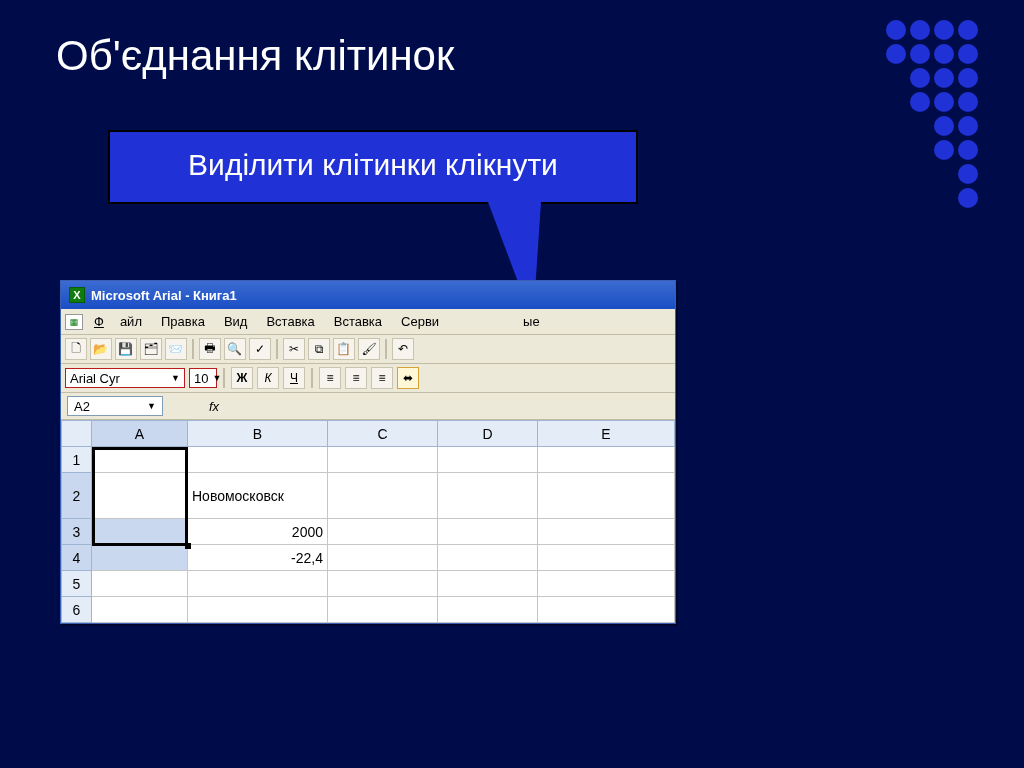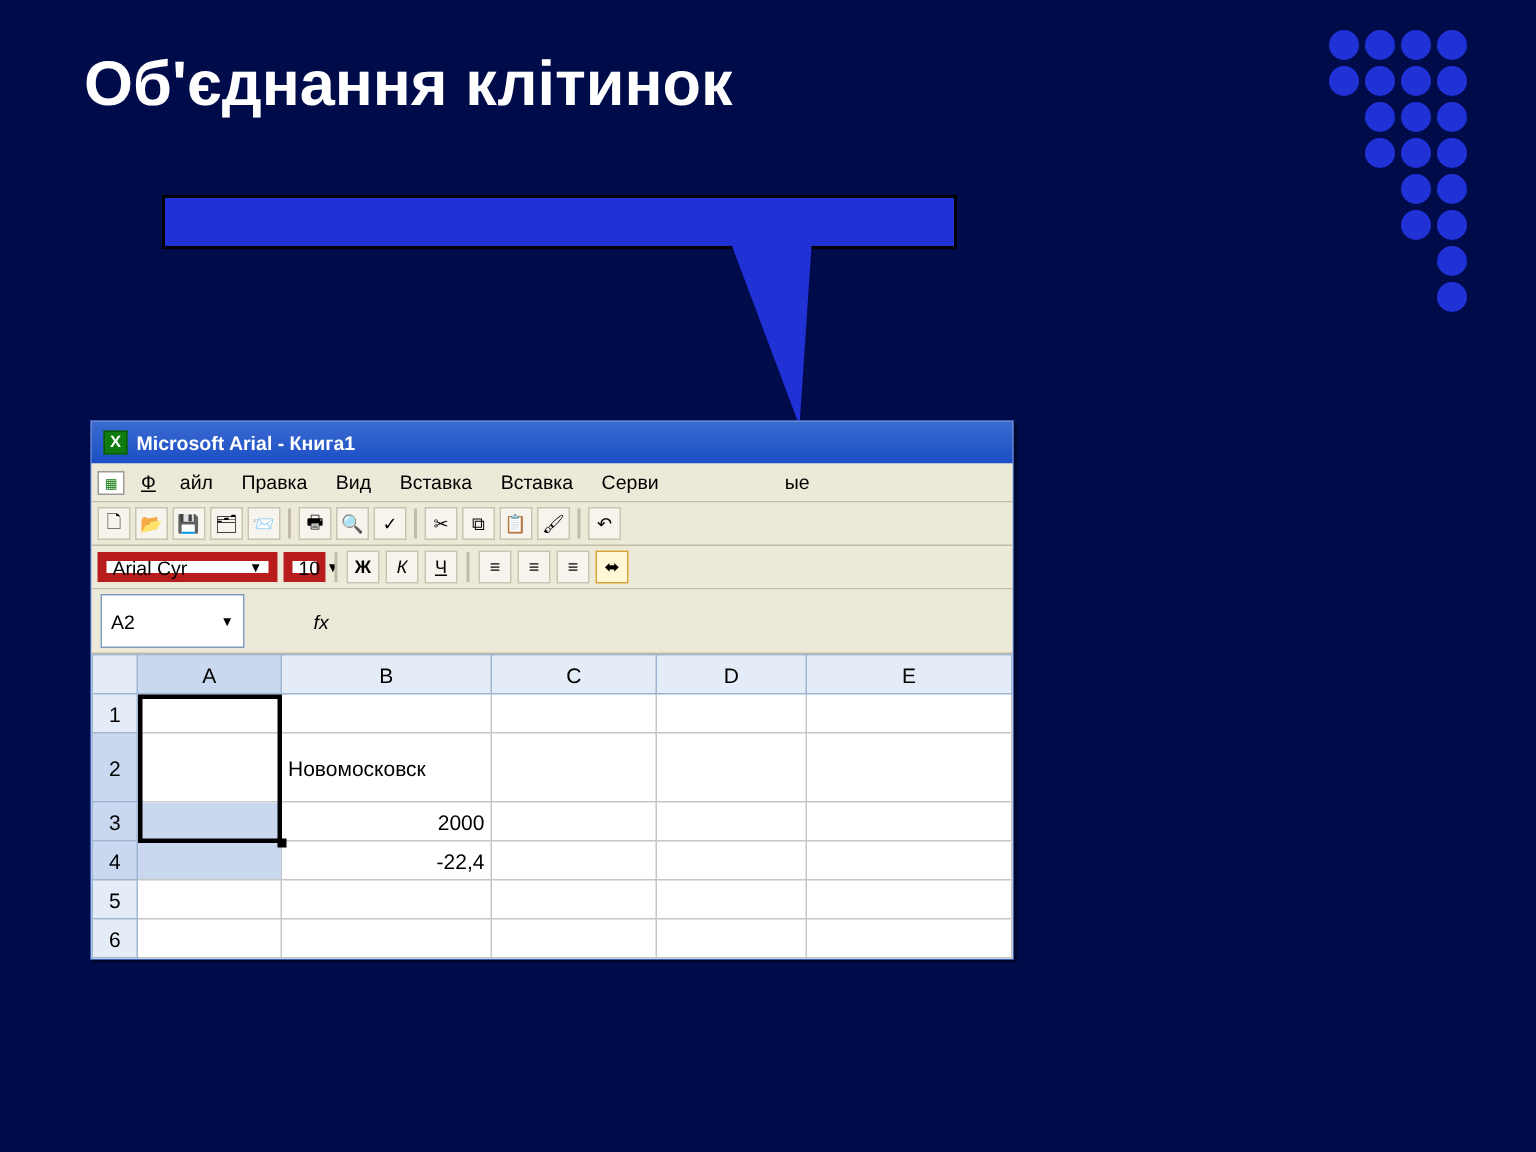--- a/index.html
+++ b/index.html
@@ -5,21 +5,21 @@
   * { box-sizing: border-box; margin: 0; padding: 0; }
   body {
     width: 1024px; height: 768px;
     background: #000b4a;
     font-family: Arial, sans-serif;
     position: relative;
     overflow: hidden;
   }
   .slide-title {
     position: absolute; top: 32px; left: 56px;
-    color: #fff; font-size: 42px; font-weight: bold;
+    color: #fff; font-size: 42px; font-weight: normal;
   }
   
   .dots {
     position: absolute; top: 20px; right: 46px;
     display: grid; grid-template-columns: repeat(4, 20px);
     grid-auto-rows: 20px; gap: 4px;
   }
   .dots span { width: 20px; height: 20px; border-radius: 50%; background: #2031d6; }
   .dots span.hide { visibility: hidden; }
 
@@ -75,33 +75,33 @@
     background: #f6f4ec; display: flex; align-items: center; justify-content: center;
     font-size: 12px; cursor: default;
   }
   .sep { width: 2px; height: 20px; background: #c0bca8; margin: 0 2px; }
 
   .formatbar {
     display: flex; align-items: center; gap: 4px;
     padding: 3px 4px; background: #ece9d8; border-bottom: 1px solid #c0bca8;
   }
   .combo {
-    border: 6px solid #b91c1c; background: #fff; height: 20px;
+    border: 1px solid #b91c1c; background: #fff; height: 20px;
     display: flex; align-items: center; padding: 0 4px; font-size: 13px;
   }
   .combo .arrow { margin-left: auto; font-size: 9px; color:#000; padding-left:4px; }
   .fontbox { width: 120px; }
   .sizebox { width: 28px; }
 
   .namebar {
     display: flex; align-items: center; gap: 6px;
     padding: 3px 6px; background: #ece9d8; border-bottom: 1px solid #c0bca8;
   }
   .namebox {
-    width: 96px; border: 1px solid #7f9db9; background:#fff; height:36px;
+    width: 96px; border: 1px solid #7f9db9; background:#fff; height:20px;
     display:flex; align-items:center; padding:0 6px; font-size:13px;
   }
   .namebox .arrow { margin-left:auto; font-size:9px; }
   .fx { font-style: italic; font-size: 13px; margin-left: 40px; }
 
   table.sheet { border-collapse: collapse; background: #fff; width: 100%; }
   table.sheet th, table.sheet td {
     border: 1px solid #c6c6c6; height: 26px; font-size: 14px;
     font-family: Arial, sans-serif; padding: 0 4px;
   }
@@ -158,20 +158,21 @@
     <span class="hide"></span>
     <span></span>
   <span class="hide"></span>
     <span class="hide"></span>
     <span class="hide"></span>
     <span></span>
 </div>
 
 <div class="callout-wrap">
   <div class="callout-box">
+    <div>Виділити клітинки  клікнути</div>
   </div>
   <div class="callout-tail"></div>
 </div>
 
 <div class="excel">
   <div class="titlebar">
     <span class="xicon">X</span>
     <span>Microsoft Arial - Книга1</span>
   </div>
 

